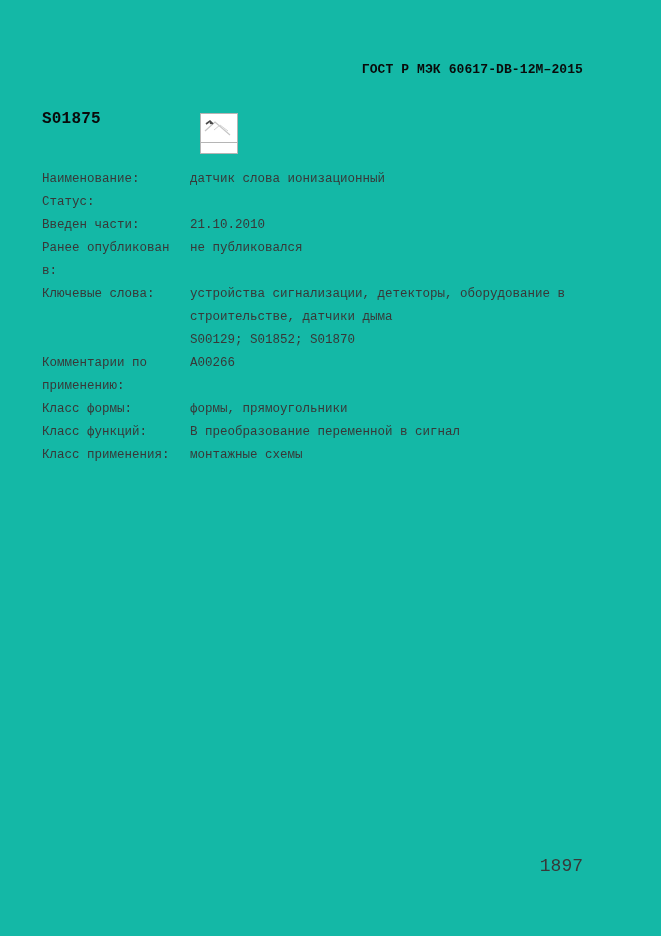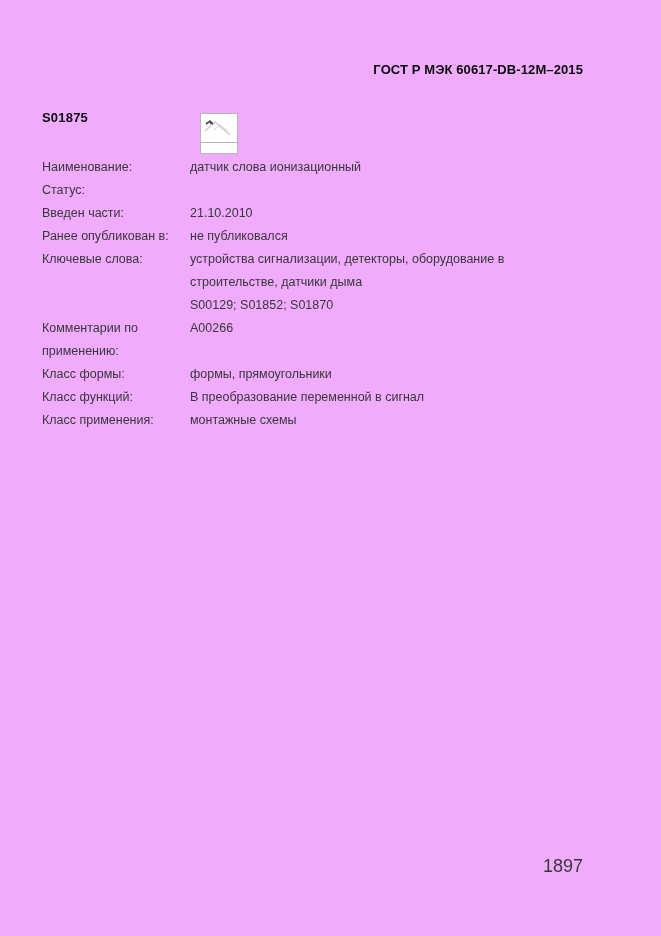--- a/index.html
+++ b/index.html
@@ -4,60 +4,60 @@
 <style>
   html, body {
     margin: 0;
     padding: 0;
     background: #ffffff;
   }
   .page {
     position: relative;
     width: 661px;
     height: 936px;
-    background: #f0abfc;
-    font-family: Liberation Sans, sans-serif;
+    background: #14b8a6;
+    font-family: Liberation Mono, monospace;
     color: #383838;
     overflow: hidden;
   }
   .doc-header {
     position: absolute;
     top: 62px;
     right: 78px;
     font-size: 13px;
     font-weight: bold;
     color: #0a0a0a;
     letter-spacing: 0.1px;
   }
   .symbol-id {
     position: absolute;
     top: 110px;
     left: 42px;
-    font-size: 13px;
+    font-size: 16px;
     font-weight: bold;
     color: #0a0a0a;
     letter-spacing: 0.2px;
   }
   .img-placeholder {
     position: absolute;
     left: 200px;
     top: 113px;
     width: 38px;
     height: 41px;
     border: 1px solid #b5b5b5;
     box-sizing: border-box;
     background: #ffffff;
   }
   .img-placeholder svg {
     display: block;
   }
   .fields {
     position: absolute;
     left: 42px;
-    top: 156px;
+    top: 168px;
     width: 541px;
     display: grid;
     grid-template-columns: 148px 393px;
     font-size: 12.5px;
     line-height: 23px;
   }
   .field-label {
     grid-column: 1;
     padding-right: 10px;
   }

